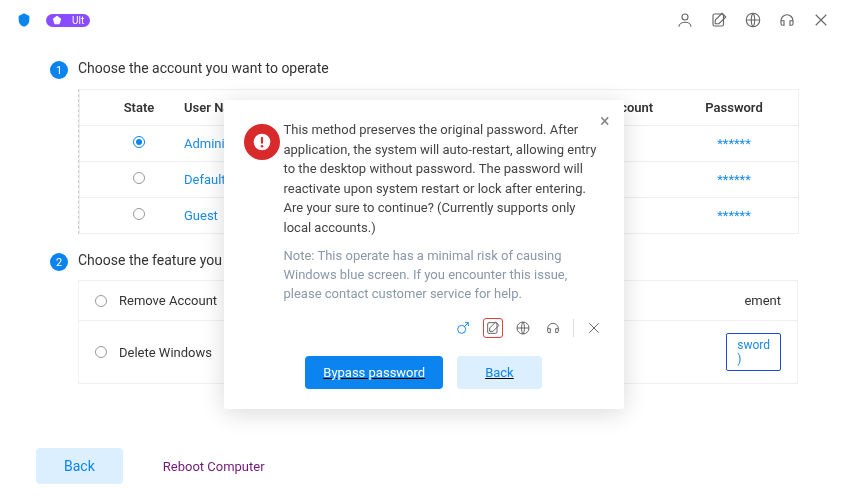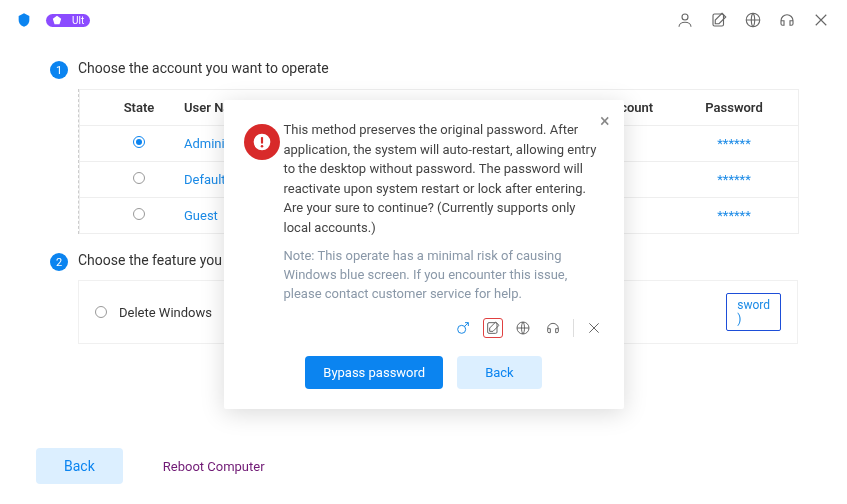--- a/index.html
+++ b/index.html
@@ -50,21 +50,21 @@
   .modal-body { display:flex; gap:4px; }
   .warn-ico { flex-shrink:0; width:36px; height:36px; border-radius:50%; background:#d82a2a; display:flex; align-items:center; justify-content:center; margin-top:4px;}
   .warn-ico svg { width:20px; height:20px; }
   .modal-text { font-size:13px; color:#444; line-height:1.5; }
   .modal-note { font-size:13px; color:#8a98a8; margin-top:10px; line-height:1.45;}
   .modal-iconrow { display:flex; justify-content:flex-end; gap:10px; margin-top:14px; align-items:center; }
   .modal-iconrow .mi { width:20px; height:20px; display:flex; align-items:center; justify-content:center; }
   .modal-iconrow .mi.boxed { border:1.5px solid #e04040; border-radius:3px; padding:1px;}
   .modal-iconrow svg { width:16px; height:16px; stroke:#666; fill:none; stroke-width:1.5; }
   .modal-iconrow .male svg { stroke:#1b8ae6; }
-  .modal-btns { display:flex; justify-content:center; gap:14px; margin-top:18px; }
+  .modal-btns { display:flex; justify-content:center; gap:14px; margin-top:18px;text-decoration:underline; }
   .mbtn { border:none; border-radius:4px; font-size:13px; padding:9px 18px; cursor:pointer; }
   .mbtn.primary { background:#0b84f0; color:#fff; }
   .mbtn.secondary { background:#dcefff; color:#0b84f0; padding:9px 28px; }
 </style>
 </head>
 <body>
 
 <div class="titlebar">
   <span class="logo">
     <svg viewBox="0 0 24 24">
@@ -144,20 +144,25 @@
         <div class="col-pwd">******</div>
       </div>
     </div>
   </div>
 
   <div class="step" style="margin-top:18px">
     <span class="step-num">2</span>
     <span class="step-label">Choose the feature you w</span>
   </div>
   <div style="margin-left:28px">
+    <div class="feature-row">
+      <span class="radio"></span>
+      <span>Remove Account</span>
+      <span class="rt">ement</span>
+    </div>
     <div class="feature-row highlight">
       <span class="radio"></span>
       <span>Delete Windows</span>
       <span class="rt"></span>
       <span class="rtbox">
         <span>sword</span><br><span>)</span>
       </span>
     </div>
   </div>
 </div>

